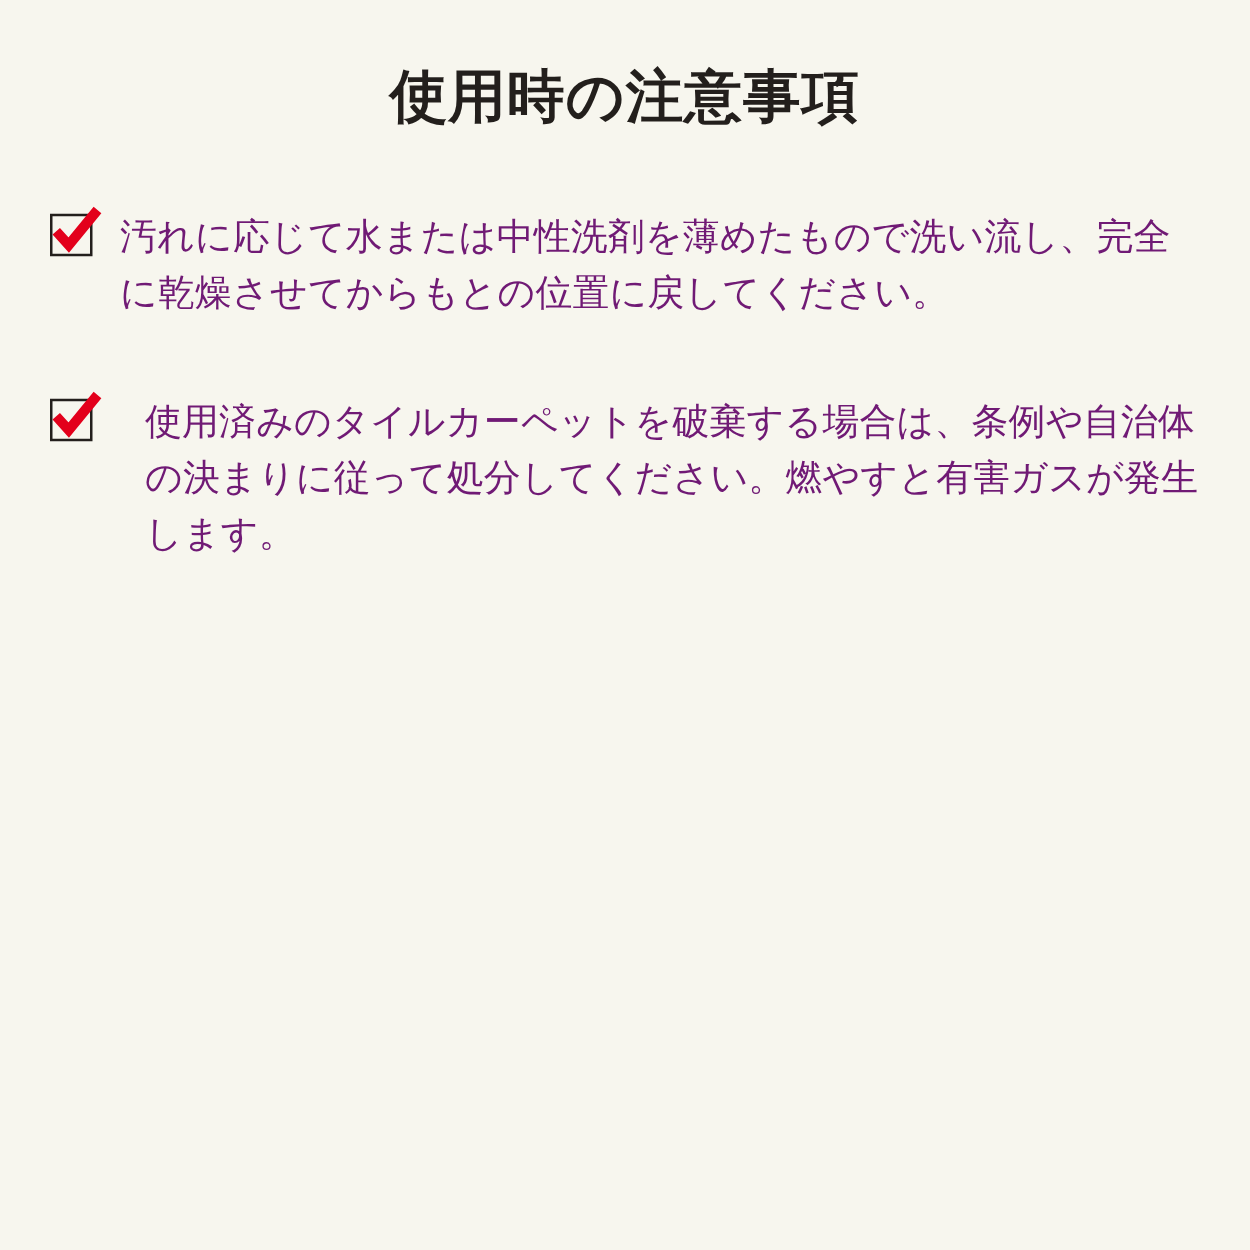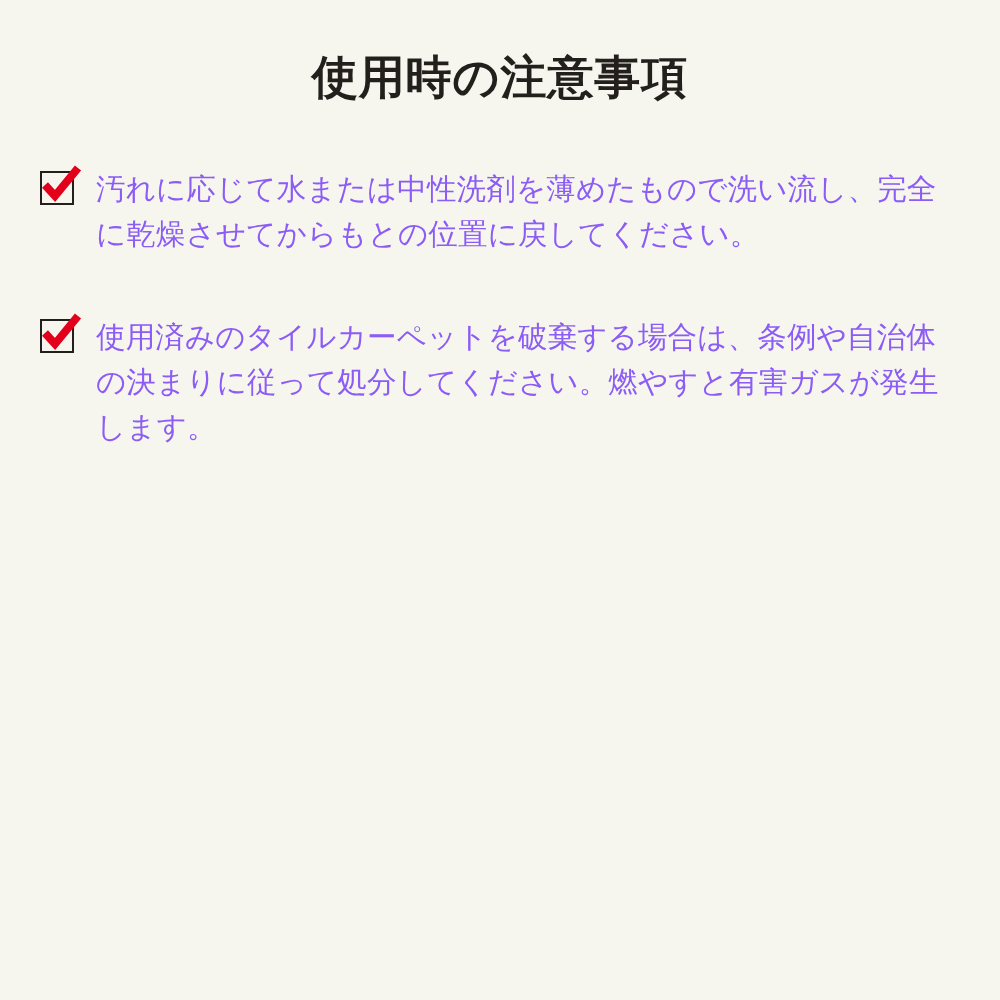--- a/index.html
+++ b/index.html
@@ -36,20 +36,21 @@
     display: flex;
     flex-direction: column;
   }
   .note-item {
     display: flex;
     align-items: flex-start;
     margin-bottom: 58px;
   }
   .note-item:last-child {
     margin-bottom: 0;
+    gap: 20px;
   }
   .check-icon {
     flex: 0 0 auto;
     width: 38px;
     height: 38px;
     margin-top: 4px;
     margin-right: 18px;
     position: relative;
   }
   .check-icon .box {
@@ -67,21 +68,21 @@
     left: -1px;
     top: -6px;
     width: 42px;
     height: 42px;
     overflow: visible;
   }
   .note-text {
     font-size: 29.5px;
     line-height: 1.52;
     letter-spacing: 0.005em;
-    color: #8b5cf6;
+    color: #701a75;
     font-weight: 400;
     max-width: 850px;
   }
 </style>
 </head>
 <body>
 
 <div class="page">
 
   <h1 class="page-title">使用時の注意事項</h1>

